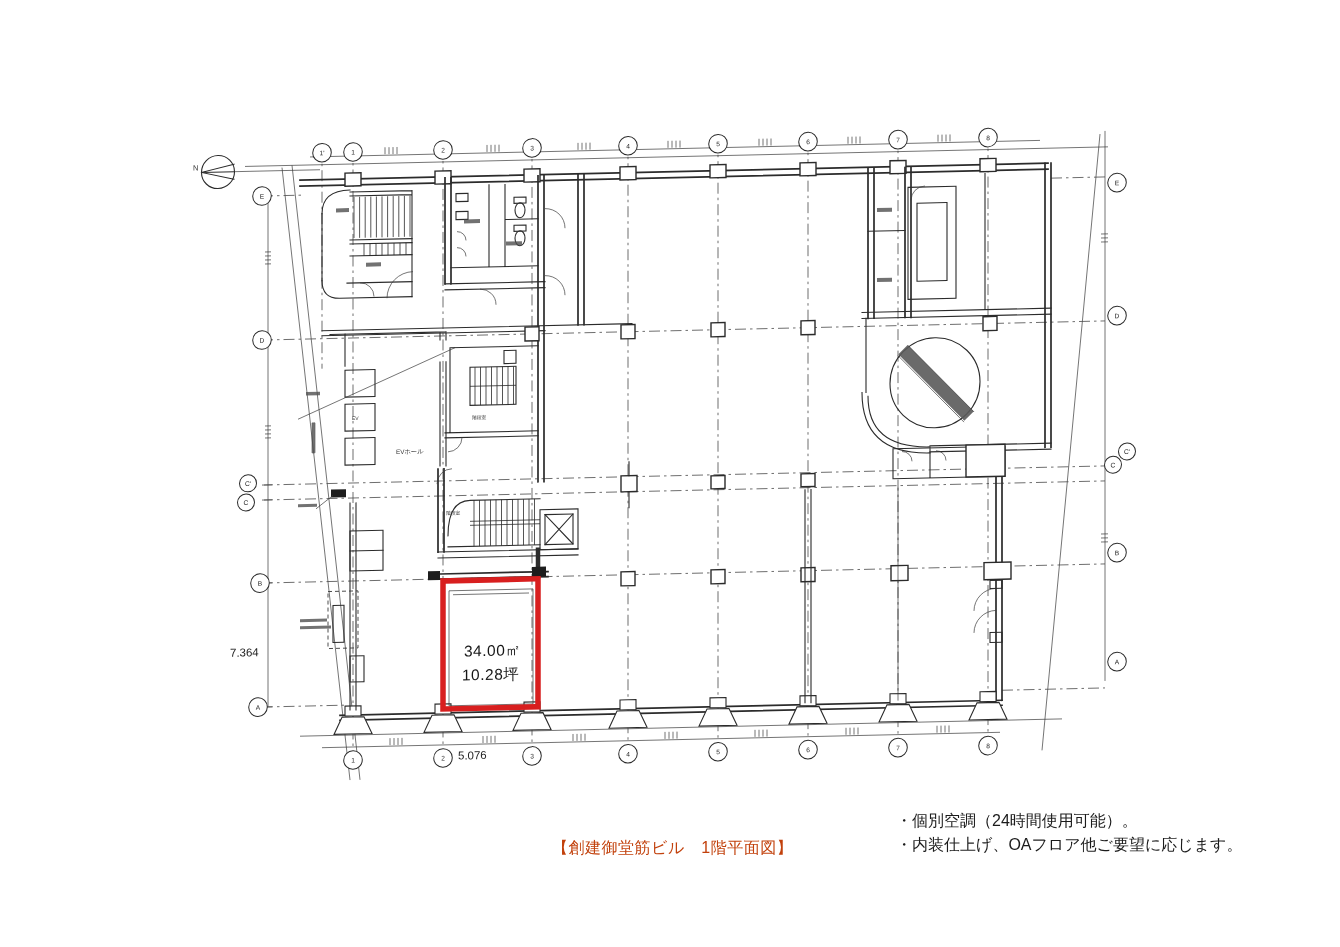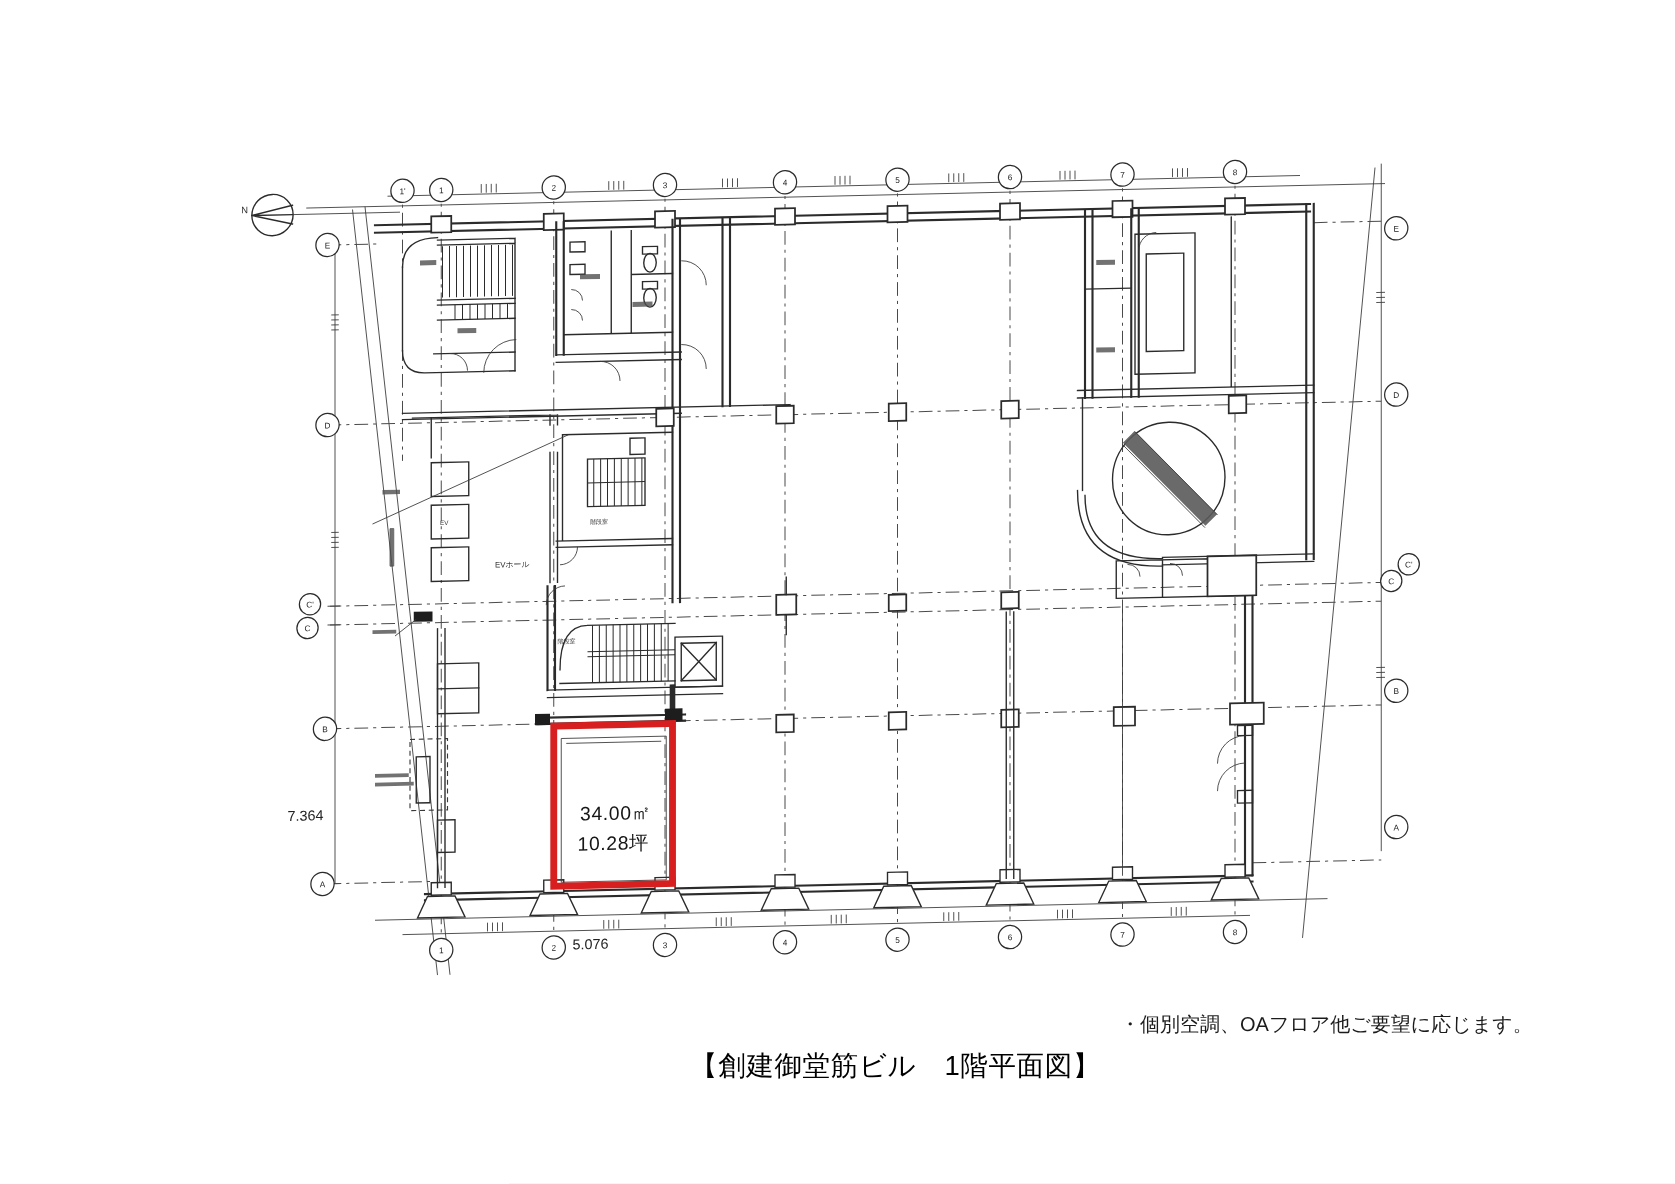--- a/index.html
+++ b/index.html
@@ -18,21 +18,21 @@
   .smudge{fill:#4f4f4f;opacity:.8;}
   .blob{fill:#1d1d1d;}
   .bub circle{fill:#fff;stroke:#2b2b2b;stroke-width:1;}
   .bub text{font-size:6.6px;fill:#222;text-anchor:middle;font-family:"Liberation Sans",sans-serif;}
   .tinytxt{font-size:5px;fill:#333;font-family:"Liberation Sans",sans-serif;}
   .dimtxt{font-size:11.5px;fill:#222;font-family:"Liberation Sans",sans-serif;}
   .areatxt{font-size:15.5px;fill:#161616;font-family:"Liberation Sans",sans-serif;letter-spacing:.5px;}
   .redbox{fill:none;stroke:#d81f1f;stroke-width:5.5;}
   .band{stroke:#5a5a5a;stroke-width:13;opacity:.9;}
   
-  .caption{position:absolute;left:552px;top:838px;font-size:22px;color:#000000;
+  .caption{position:absolute;left:552px;top:838px;font-size:16px;color:#c2410c;
            letter-spacing:.5px;white-space:nowrap;}
   .notes{position:absolute;left:896px;top:809px;font-size:16px;line-height:24px;color:#1b1b1b;
          white-space:nowrap;}
 </style>
 </head>
 <body>
 
 <div id="page">
 
 <svg width="1340" height="947" viewBox="0 0 1340 947">
@@ -355,16 +355,17 @@
   <g class="bub">
           <circle cx="1117" cy="681" r="9.3"></circle>
           <text x="1117" y="683.6">A</text>
         </g>
 
  </g>
 </svg>
 
 <div class="caption">【創建御堂筋ビル　1階平面図】</div>
 <div class="notes">
-  <div>・個別空調、OAフロア他ご要望に応じます。</div>
+  <div>・個別空調（24時間使用可能）。</div>
+  <div>・内装仕上げ、OAフロア他ご要望に応じます。</div>
 </div>
 
 </div>
 
 </body></html>

